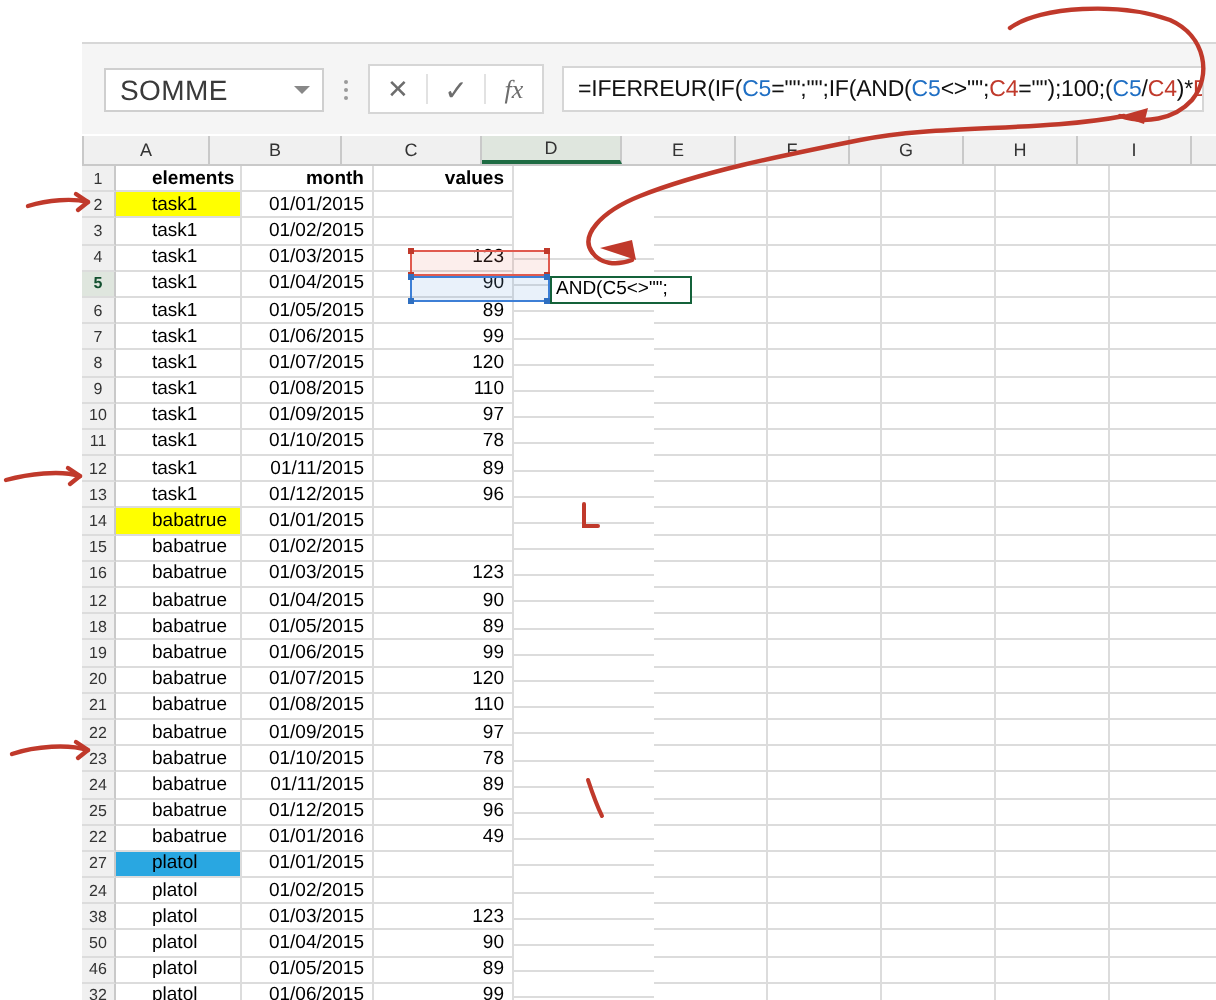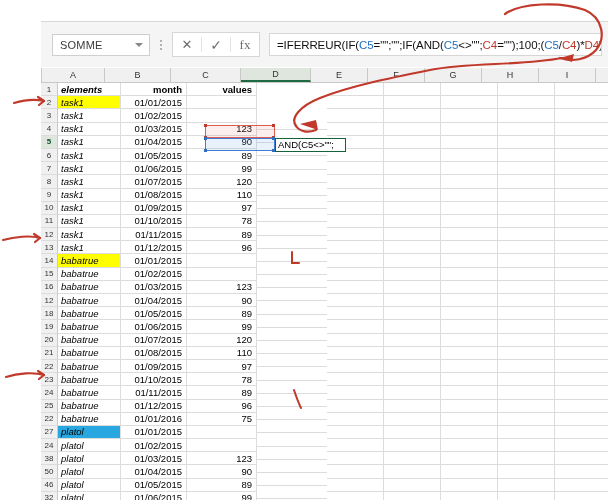--- a/index.html
+++ b/index.html
@@ -19,25 +19,25 @@
     position: absolute;
     left: 41px; top: 21px;
     width: 567px; height: 45px;
     background: #f5f5f5;
     border-top: 1px solid #d7d7d7;
     display: flex;
     align-items: center;
   }
   .namebox {
     margin-left: 11px;
-    width: 98px; height: 22px;
+    width: 110px; height: 22px;
     background: #ffffff;
     border: 1px solid #cfcfcf;
     display: flex; align-items: center;
-    font-size: 11px; color: #3a3a3a;
+    font-size: 14px; color: #3a3a3a;
     padding: 0 4px;
     box-sizing: border-box;
   }
   .namebox .nb-text { flex: 1; padding-left: 3px; letter-spacing: .2px;}
   .nb-caret {
     width: 0; height: 0;
     border-left: 4px solid transparent;
     border-right: 4px solid transparent;
     border-top: 4px solid #888;
     margin-right: 2px;
@@ -56,21 +56,21 @@
     margin-left: 6px;
     background: #ffffff;
     border: 1px solid #d6d6d6;
   }
   .fb-btn {
     width: 28px; height: 21px;
     display: flex; align-items: center; justify-content: center;
     font-size: 13px; color: #6d6d6d;
   }
   .fb-btn.check { color: #6d6d6d; font-size: 14px; }
-  .fb-btn.fx { font-family: "Liberation Serif", serif; font-size: 13px; }
+  .fb-btn.fx { font-style: italic; font-family: "Liberation Serif", serif; font-size: 13px; }
   .fsep { width:1px; height: 15px; background: #e2e2e2;}
   .formula-input {
     flex: 1;
     height: 23px;
     margin-left: 9px; margin-right: 6px;
     background: #ffffff;
     border: 1px solid #d6d6d6;
     display: flex; align-items: center;
     padding-left: 7px;
     font-size: 11.5px;
@@ -144,21 +144,21 @@
     border-right: 1px solid #dcdcdc;
     border-bottom: 1px solid #dcdcdc;
     font-size: 9.5px;
     color: #000;
     display: flex; align-items: center;
     padding: 0 2px;
     overflow: hidden;
     white-space: nowrap;
     background: #fff;
   }
-  .cell.a { width: 63px; min-width:63px; justify-content:flex-start; padding-left:3px;font-style:italic;}
+  .cell.a { width: 63px; min-width:63px; justify-content:flex-start; padding-left:18px;}
   .cell.b { width: 66px; min-width:66px; justify-content:flex-end; padding-right:4px;}
   .cell.c { width: 70px; min-width:70px; justify-content:flex-end; padding-right:4px;}
   .cell.d { width: 70px; min-width:70px; justify-content:flex-end; padding-right:4px;margin-top:46px;}
   .cell.e { width: 57px; min-width:57px;}
   .cell.f { width: 57px; min-width:57px;}
   .cell.g { width: 57px; min-width:57px;}
   .cell.h { width: 57px; min-width:57px;}
   .cell.i { width: 57px; min-width:57px;}
   .cell.hl-yellow { background:#ffff00; }
   .cell.hl-cyan   { background:#29a7e1; }
@@ -557,21 +557,21 @@
           <div class="cell e"></div>
           <div class="cell f"></div>
           <div class="cell g"></div>
           <div class="cell h"></div>
           <div class="cell i"></div>
         </div>
         <div class="row">
           <div class="rh">22</div>
           <div class="cell a">babatrue</div>
           <div class="cell b">01/01/2016</div>
-          <div class="cell c">75</div>
+          <div class="cell c">49</div>
           <div class="cell d">70,73</div>
           <div class="cell e"></div>
           <div class="cell f"></div>
           <div class="cell g"></div>
           <div class="cell h"></div>
           <div class="cell i"></div>
         </div>
         <div class="row">
           <div class="rh">27</div>
           <div class="cell a hl-cyan">platol</div>

